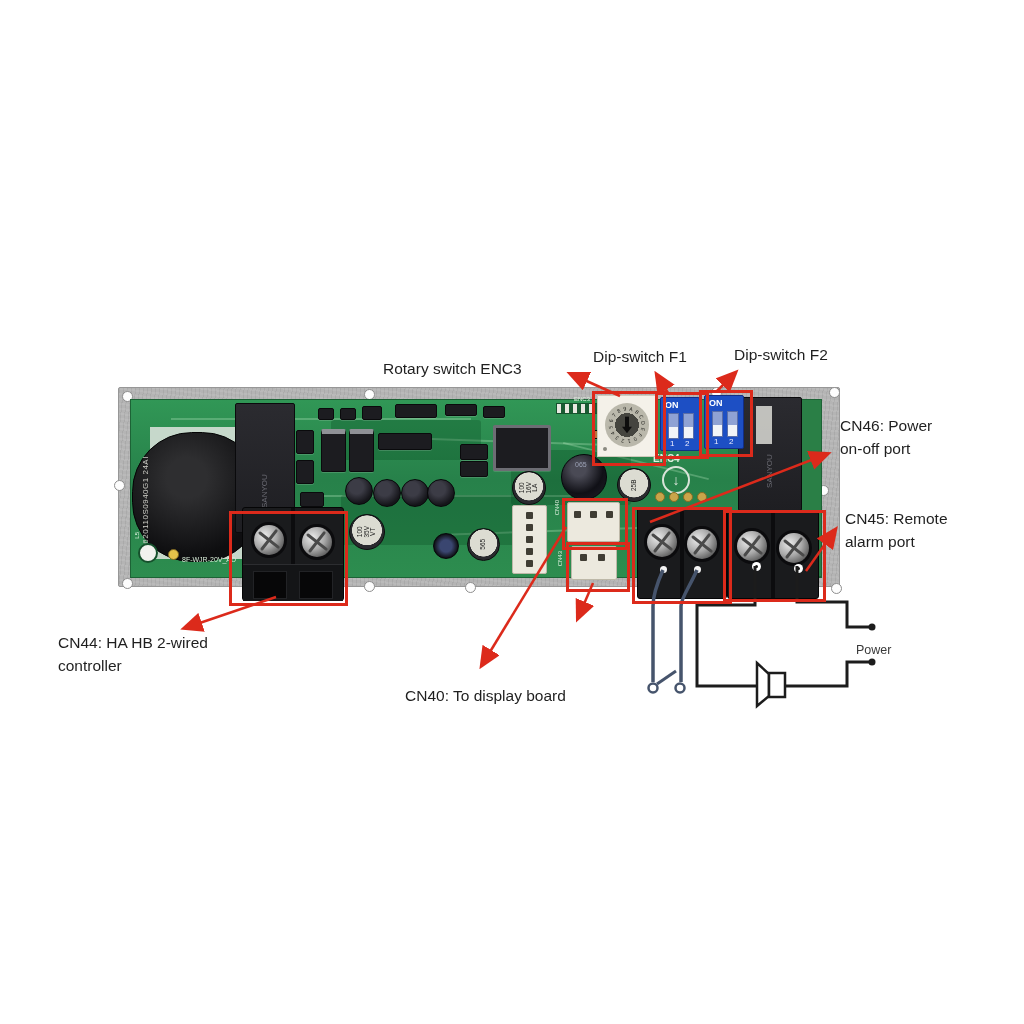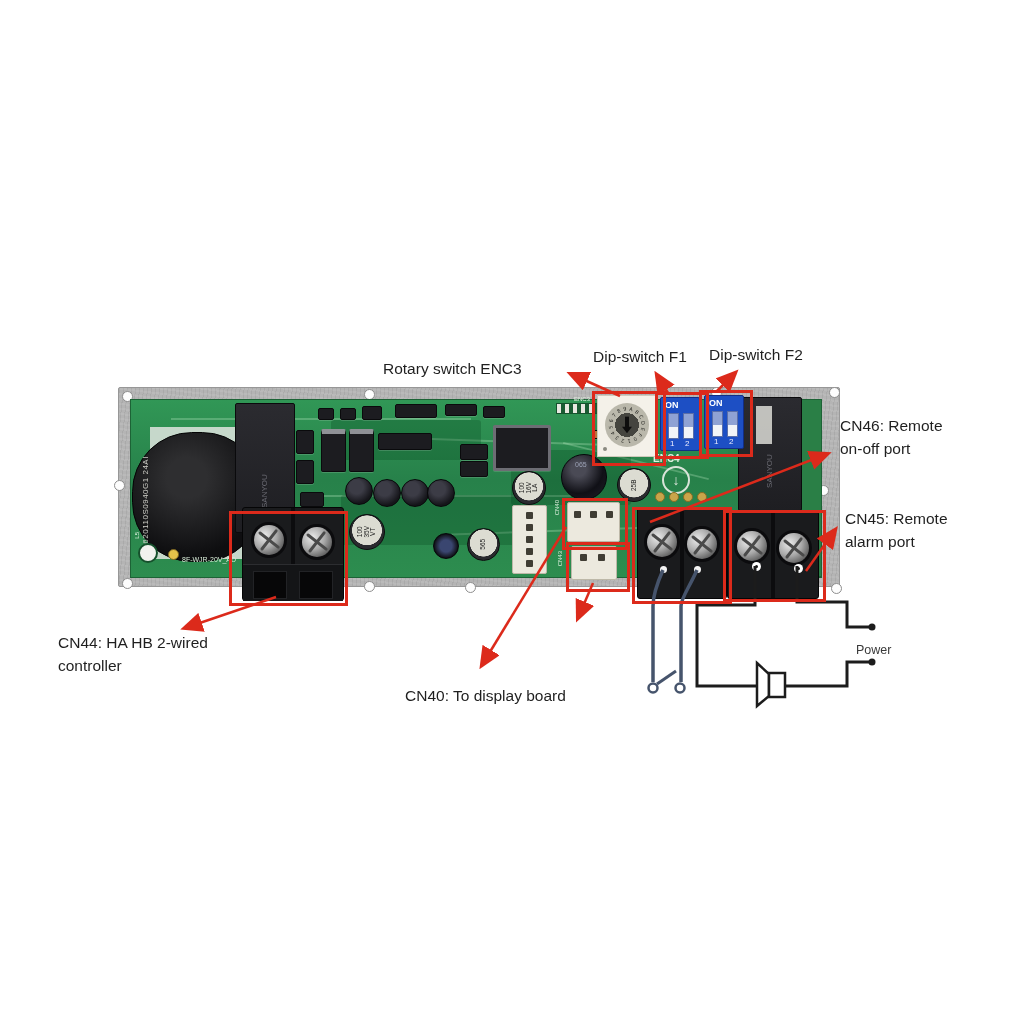--- a/index.html
+++ b/index.html
@@ -332,23 +332,23 @@
       <path d="M650,522 L827,454" marker-end="url(#arrowred)"></path>
       <path d="M806,571 L835,530" marker-end="url(#arrowred)"></path>
       <path d="M276,597 L185,628" marker-end="url(#arrowred)"></path>
       <path d="M593,583 L578,618" marker-end="url(#arrowred)"></path>
       <path d="M566,527 L482,665" marker-end="url(#arrowred)"></path>
     </g>
   </svg>
 
   <div class="lbl z7" style="left:383px;top:357px;">Rotary switch ENC3</div>
   <div class="lbl z7" style="left:593px;top:345px;">Dip-switch F1</div>
-  <div class="lbl z7" style="left:709px;top:343px;">Dip-switch F2</div>
+  <div class="lbl z7" style="left:734px;top:343px;">Dip-switch F2</div>
   <div class="lbl z7" style="left:840px;top:414px;">
-    <div>CN46: Remote</div>
+    <div>CN46: Power</div>
     <div>on-off port</div>
   </div>
   <div class="lbl z7" style="left:845px;top:507px;">
     <div>CN45: Remote</div>
     <div>alarm port</div>
   </div>
   <div class="lbl z7" style="left:58px;top:631px;">
     <div>CN44: HA HB 2-wired</div>
     <div>controller</div>
   </div>

